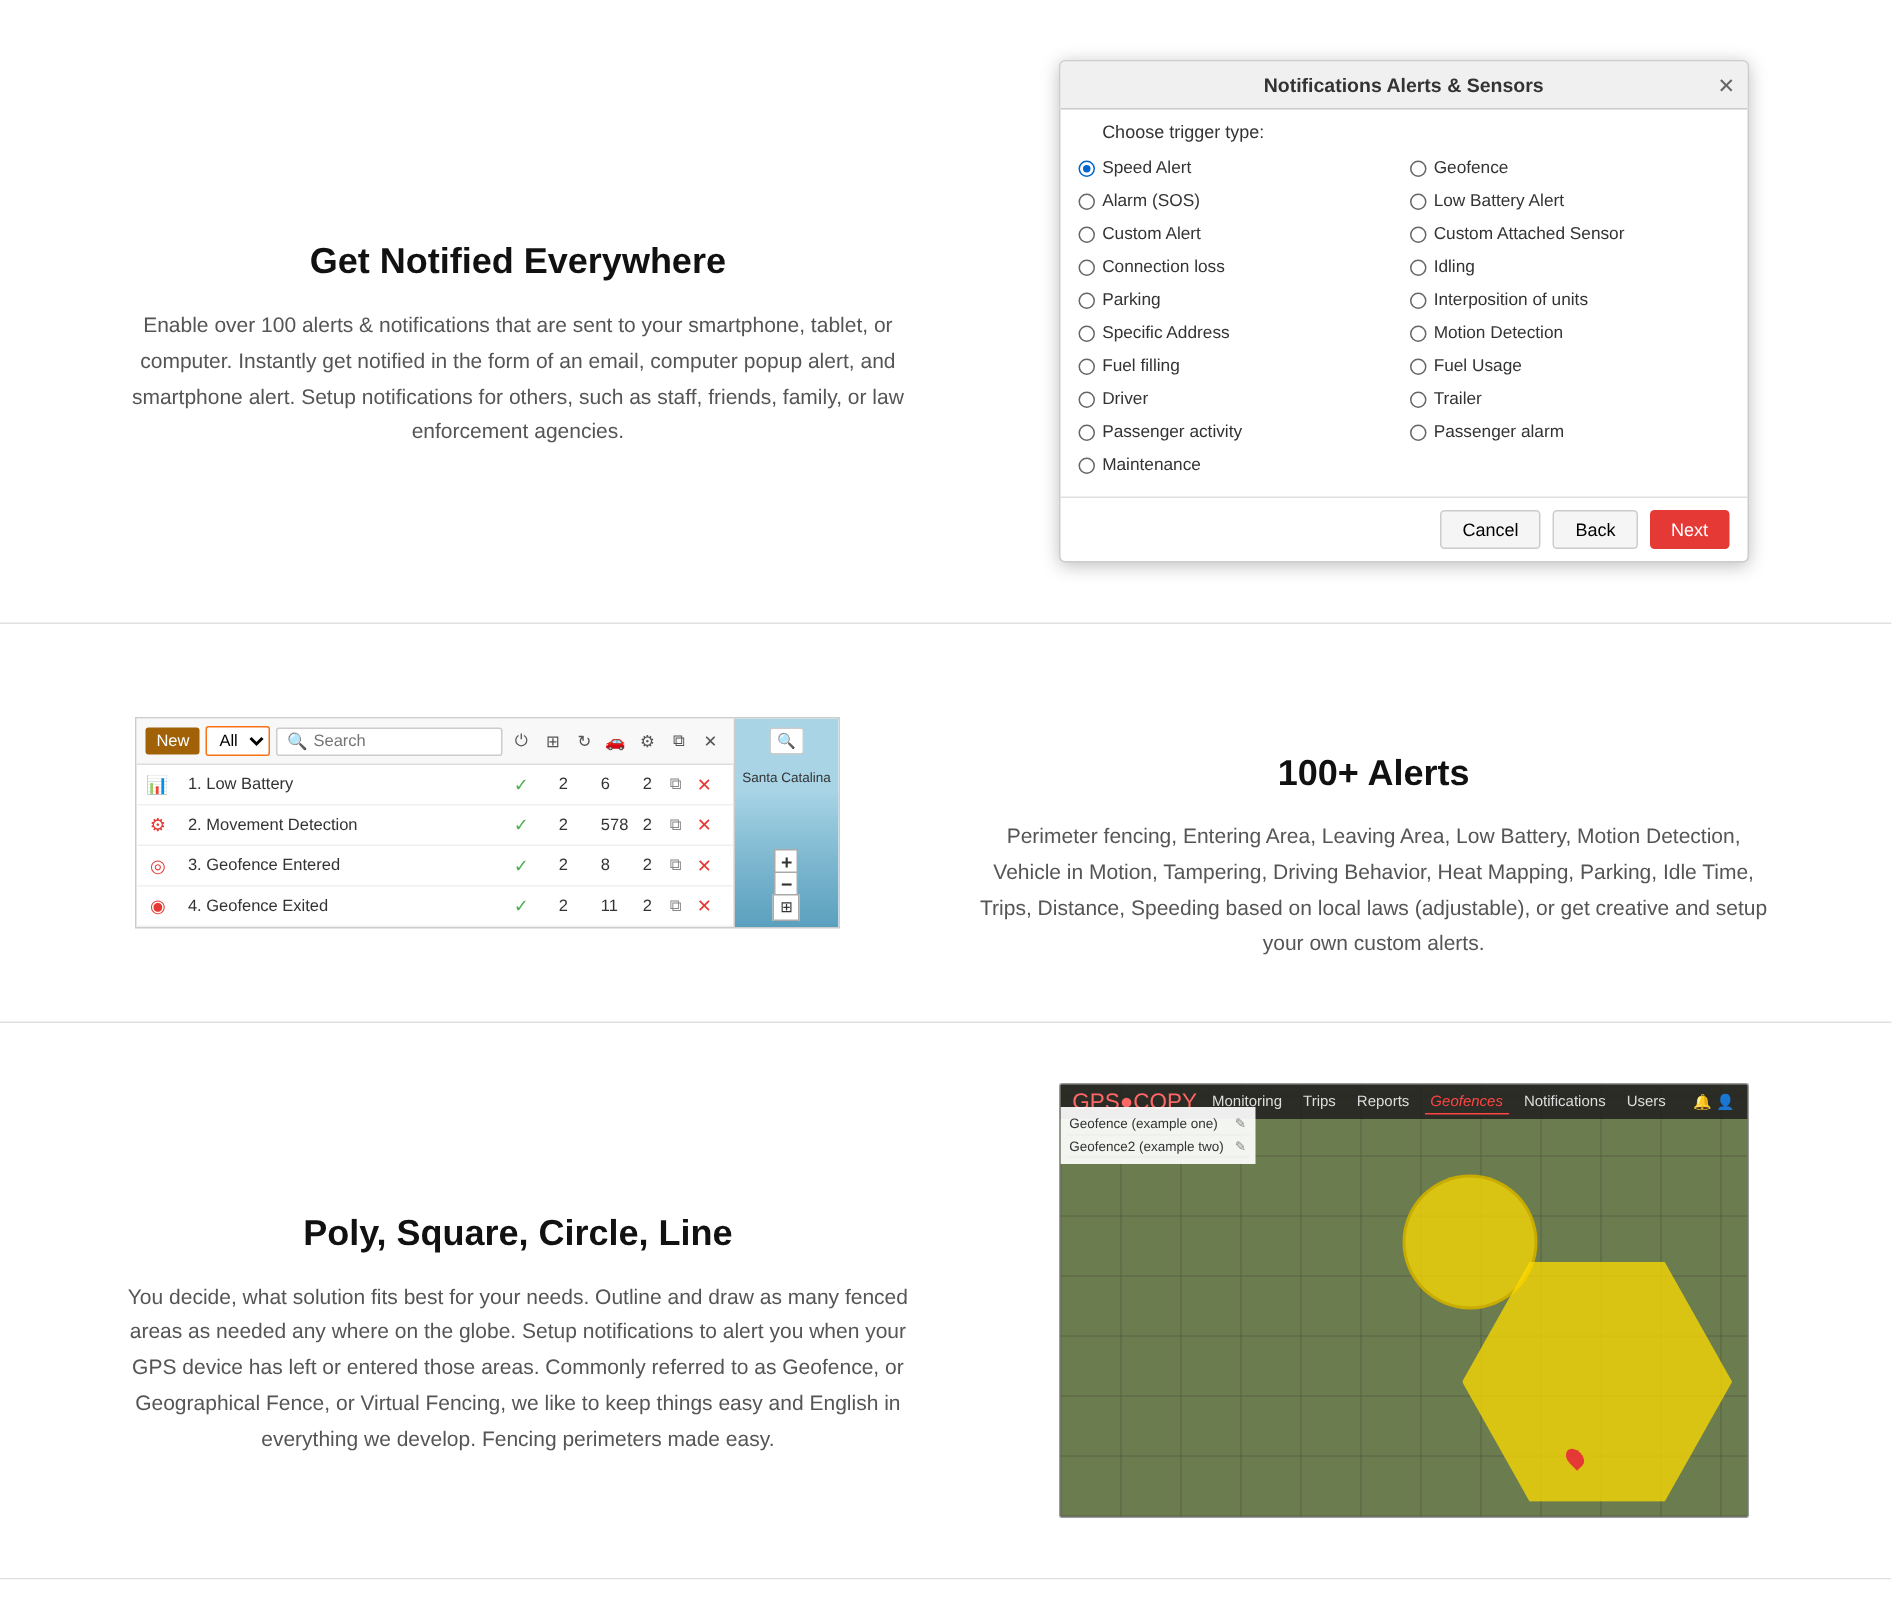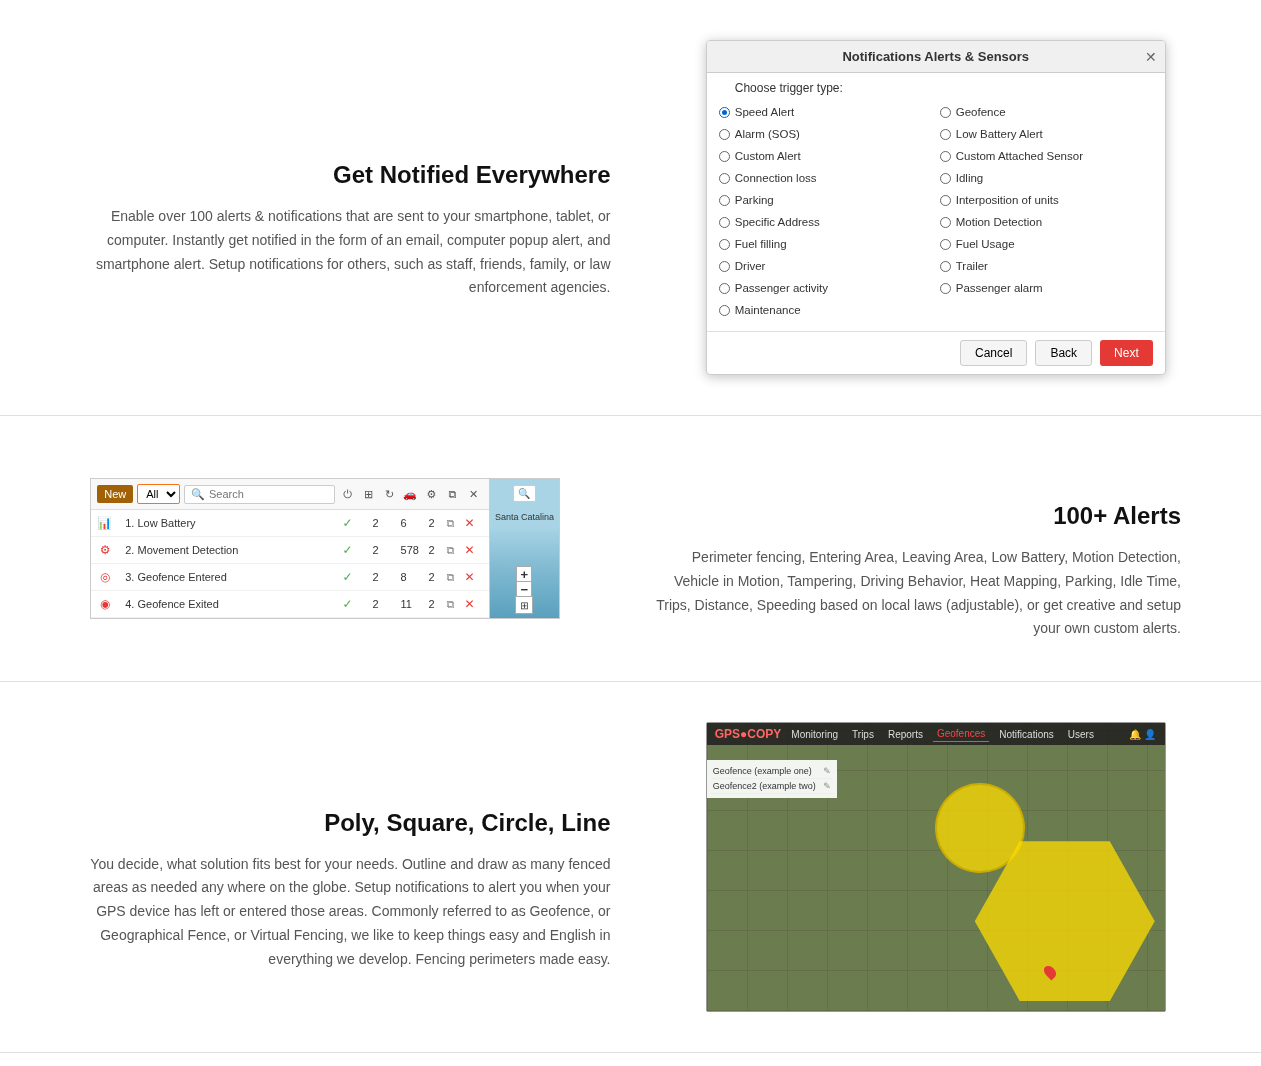--- a/index.html
+++ b/index.html
@@ -20,21 +20,21 @@
     .section.text-left {
       flex-direction: row;
     }
 
     .section.text-right {
       flex-direction: row-reverse;
     }
 
     .section-text {
       flex: 1;
-      text-align: right;
+      text-align: center;
       padding: 0 20px;
       margin-top: 46px;
     }
 
     .section-text h2 {
       font-size: 24px;
       font-weight: bold;
       margin-bottom: 16px;
       color: #111;
     }
@@ -331,25 +331,26 @@
     .geo-toolbar-item {
       cursor: pointer;
       color: #ddd;
       font-size: 10px;
       padding: 2px 4px;
     }
 
     .geo-toolbar-item.active {
       color: #ff4444;
       border-bottom: 1px solid #ff4444;
+      font-style: italic;
     }
 
     .geo-left-panel {
       position: absolute;
-      left: 0; top: 37px;
+      left: 0; top: 15px;
       width: 130px;
       background: rgba(255,255,255,0.92);
       font-size: 9px;
       z-index: 10;
       padding: 4px;
     }
 
     .geo-panel-row {
       display: flex;
       align-items: center;
@@ -590,21 +591,21 @@
 <div class="section text-left">
   <div class="section-text">
     <h2>Poly, Square, Circle, Line</h2>
     <p>You decide, what solution fits best for your needs. Outline and draw as many fenced areas as needed any where on the globe. Setup notifications to alert you when your GPS device has left or entered those areas. Commonly referred to as Geofence, or Geographical Fence, or Virtual Fencing, we like to keep things easy and English in everything we develop. Fencing perimeters made easy.</p>
   </div>
   <div class="section-image">
     <div class="geofence-mock">
       <div class="geo-map-bg"></div>
 
       <div class="geo-toolbar">
-        <span style="color:#ff6666;font-weight:bold;font-size:12px;">GPS●COPY</span>
+        <span style="color:#ff6666;font-weight:normal;font-size:15px;">GPS●COPY</span>
         <span class="geo-toolbar-item">Monitoring</span>
         <span class="geo-toolbar-item">Trips</span>
         <span class="geo-toolbar-item">Reports</span>
         <span class="geo-toolbar-item active">Geofences</span>
         <span class="geo-toolbar-item">Notifications</span>
         <span class="geo-toolbar-item">Users</span>
         <span style="flex:1;"></span>
         <span style="color:#aaa;font-size:10px;">🔔 👤</span>
       </div>
 

